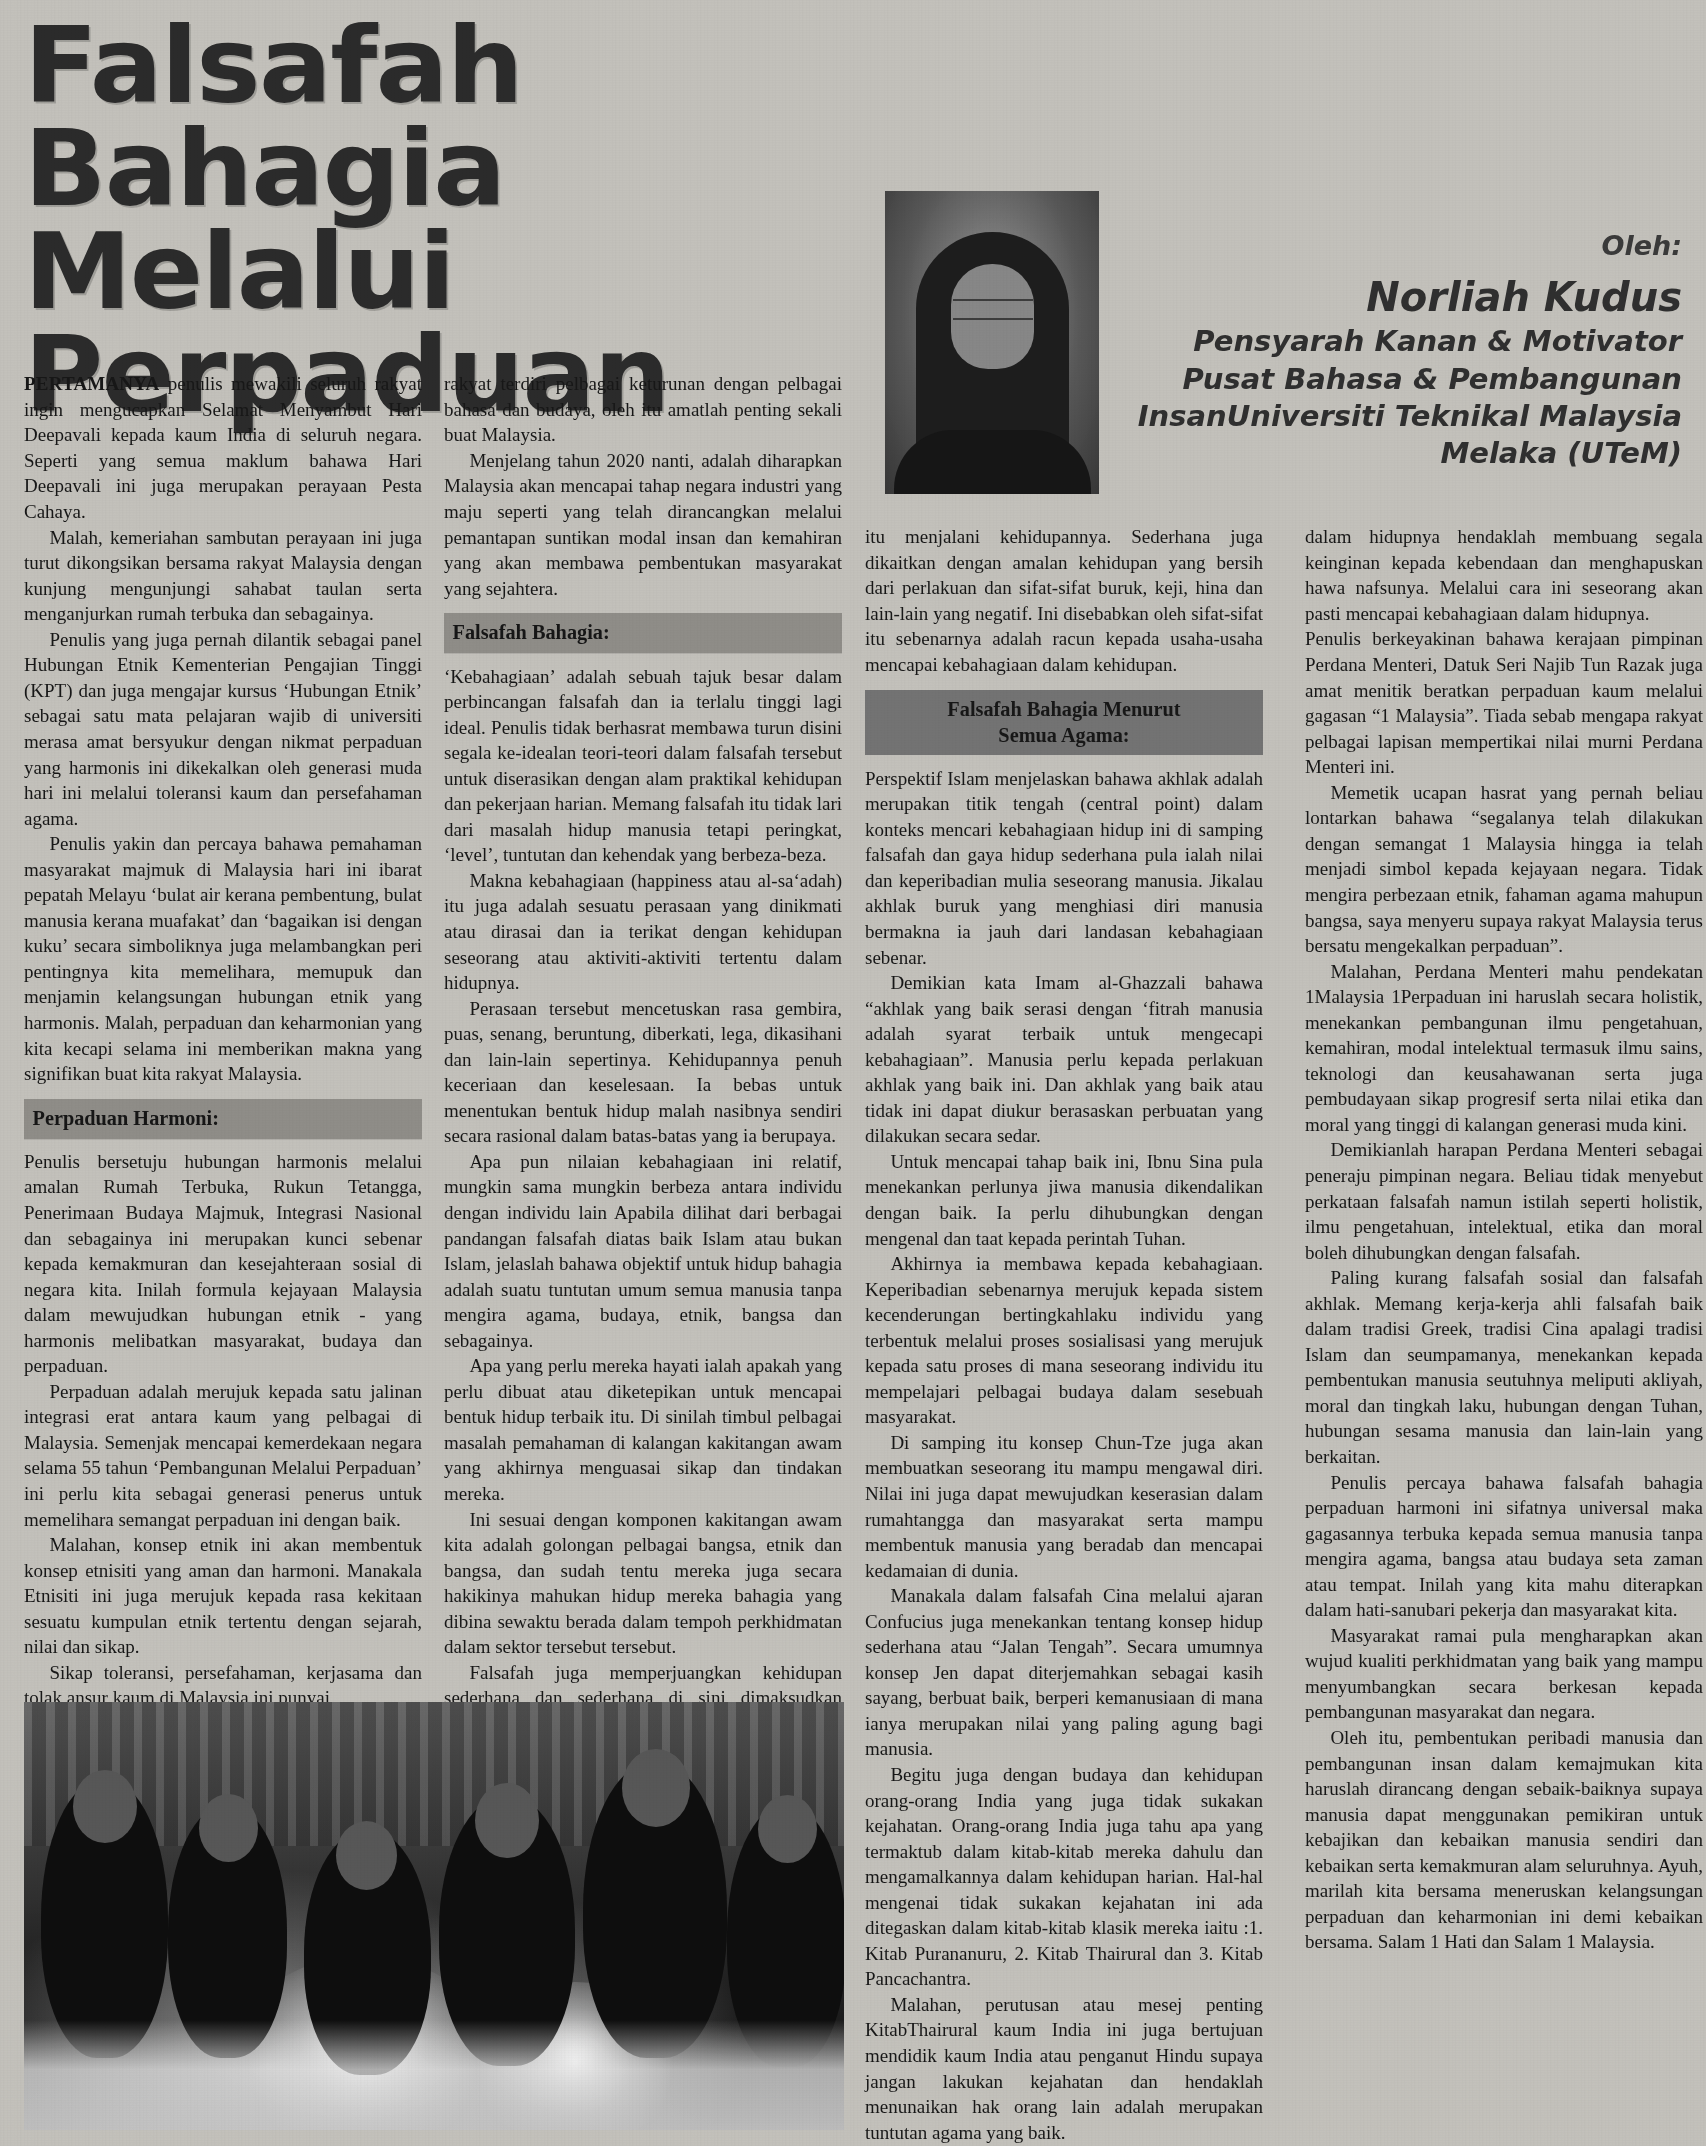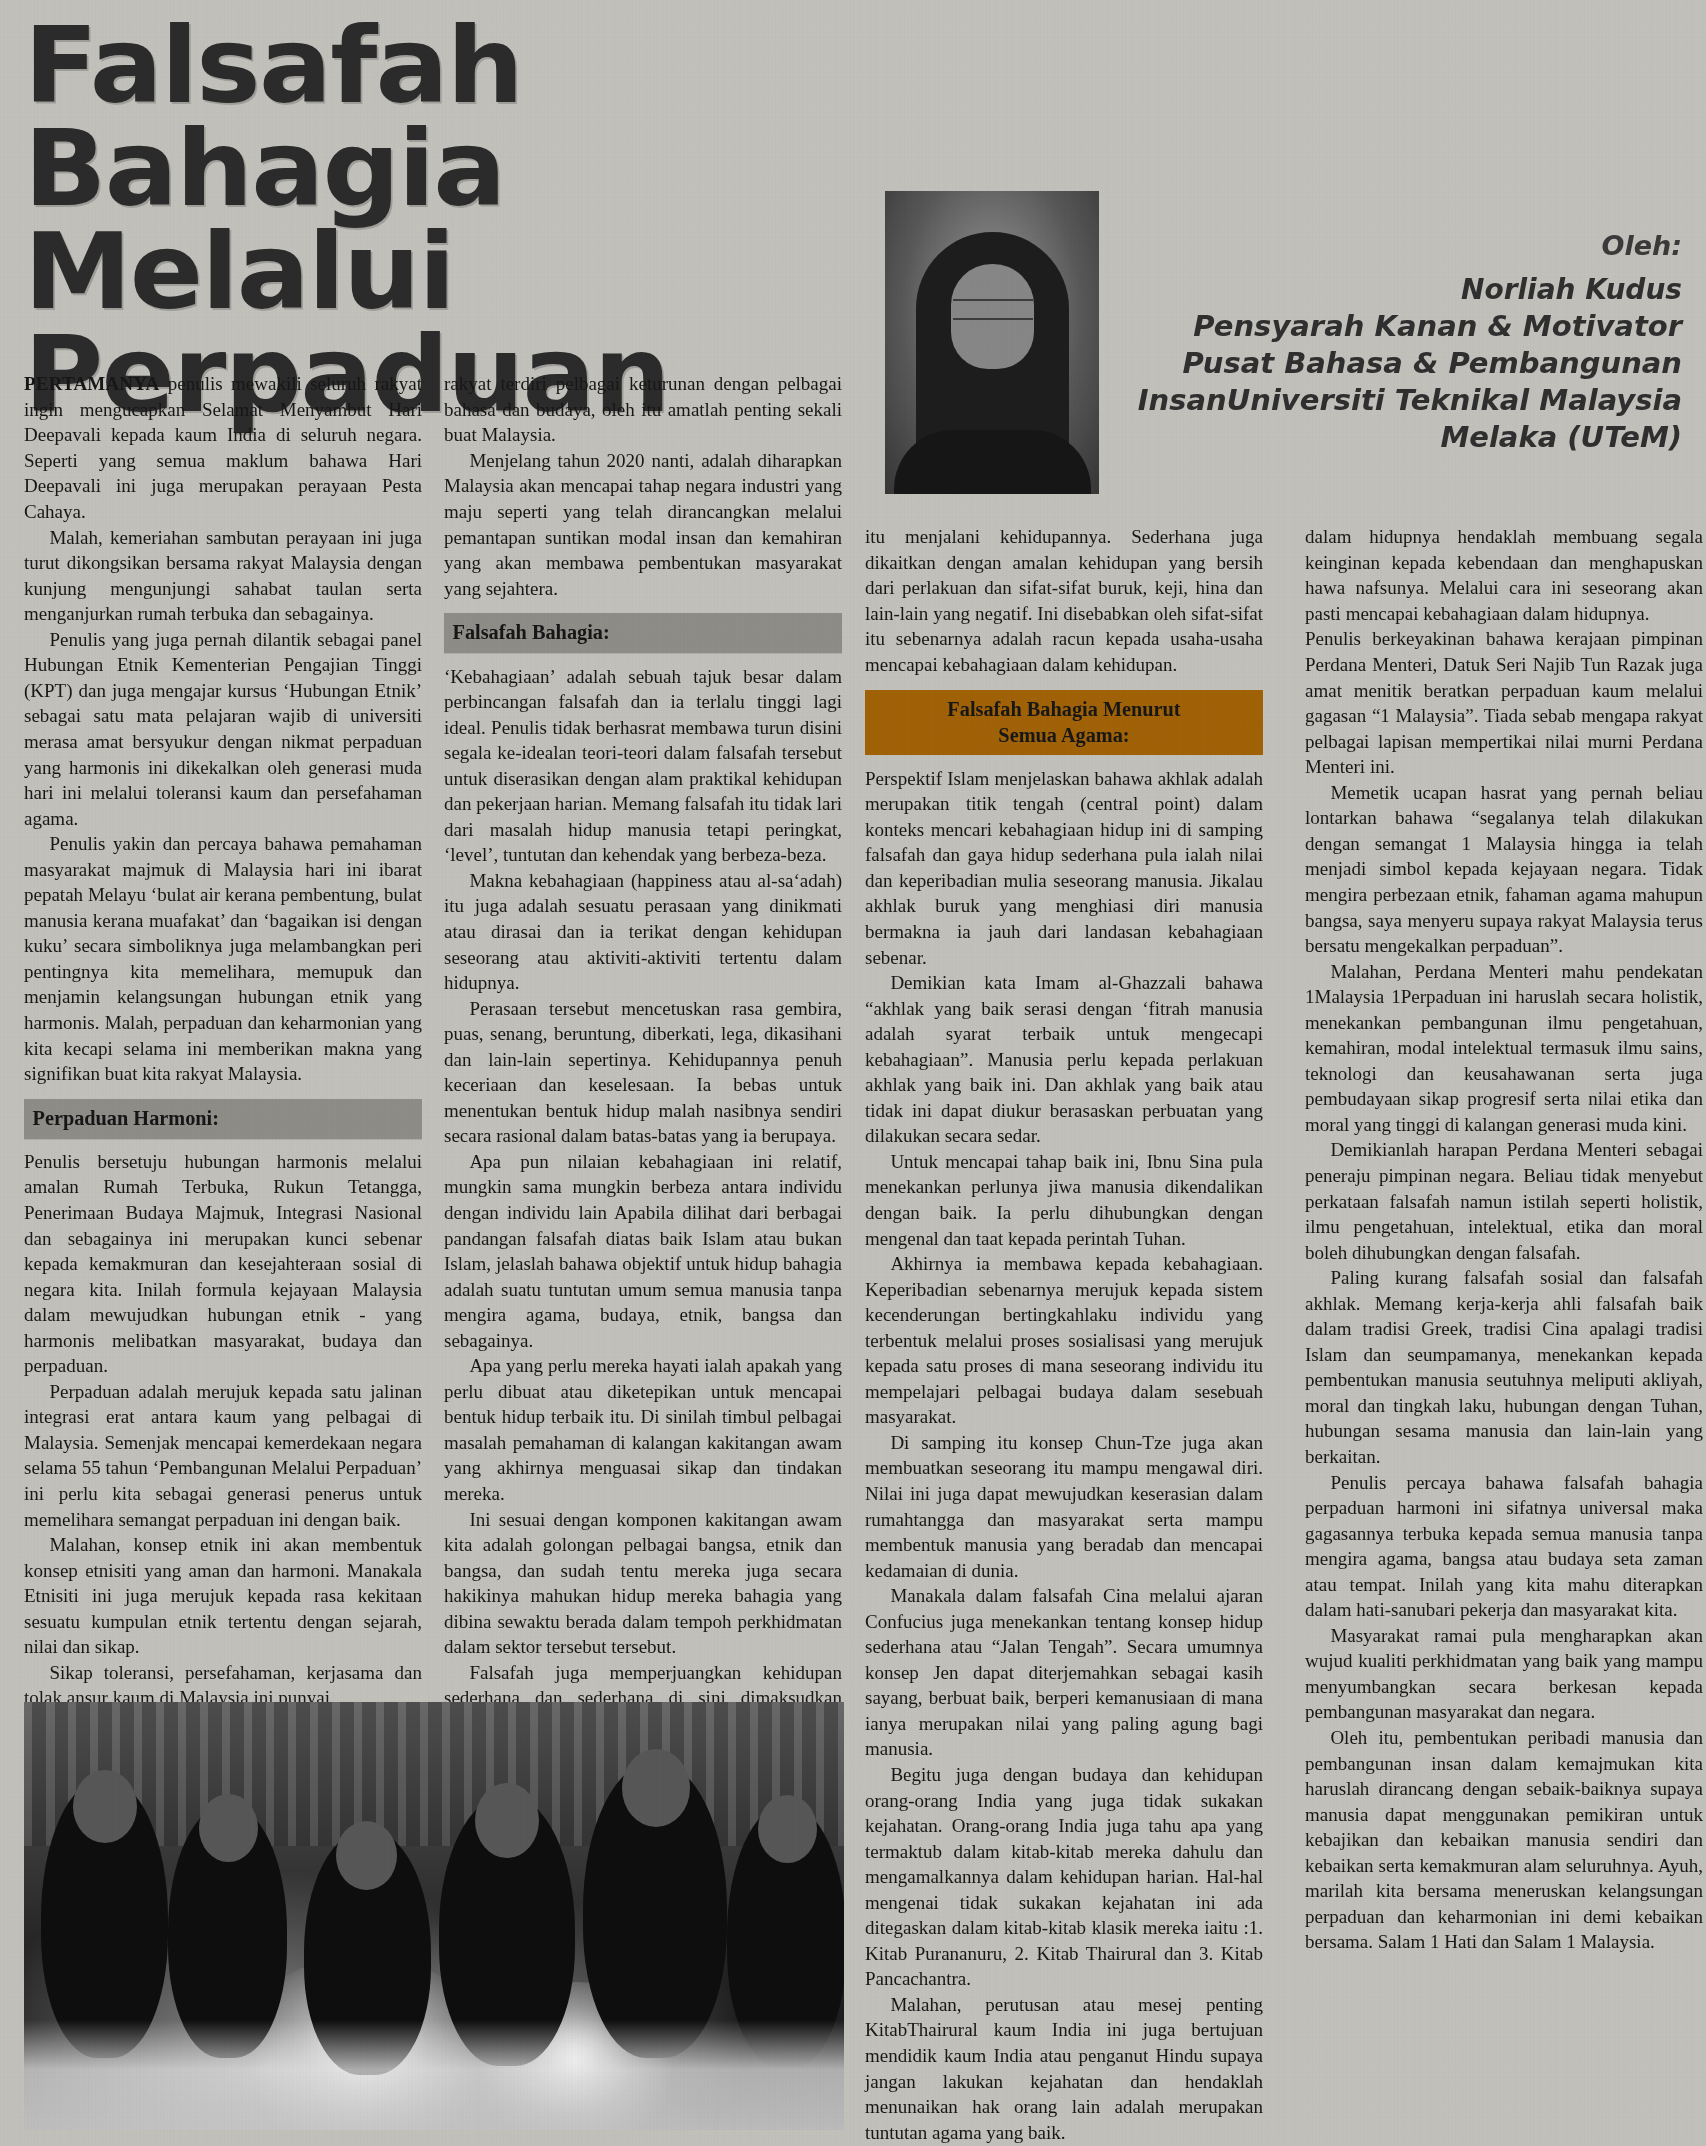--- a/index.html
+++ b/index.html
@@ -117,21 +117,21 @@
   }
   .author-text .name,
   .author-text .line {
     font-family: "DejaVu Sans", sans-serif;
     font-style: italic;
     font-weight: 700;
     font-size: 29px;
     line-height: 1.28;
     color: #2f2f2f;
   }
-  .author-text .name { font-size: 28px; margin-top: 11px; }
+  .author-text .name { font-size: 40px; margin-top: 11px; }
 
   
   .cols {
     position: absolute;
     top: 356px;
     left: 0;
     width: 1657px;
     height: 1763px;
   }
   .col {
@@ -161,21 +161,21 @@
     background: #8f8d88;
     color: #161616;
     font-family: "Liberation Serif", serif;
     font-weight: 700;
     font-size: 20.3px;
     padding: 6px 8.5px 6.8px 8.5px;
     margin: 12px 0 10.2px 0;
     box-shadow: 0 0.8px 0 rgba(0,0,0,.12);
   }
   .centerhead {
-    background: #a16207;
+    background: #737373;
     text-align: center;
     font-weight: 700;
     font-size: 20.3px;
     line-height: 1.25;
     padding: 7.6px 6.8px;
     margin: 12px 0 10.2px 0;
   }
 
   
   .photo-bottom {

